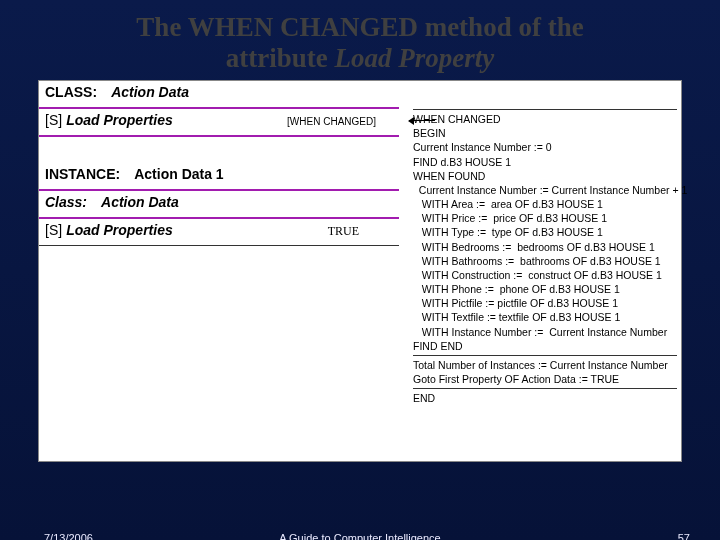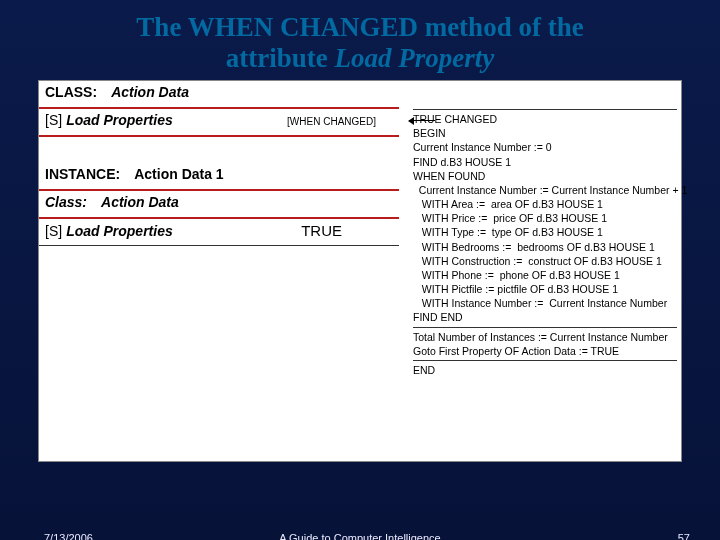--- a/index.html
+++ b/index.html
@@ -1,28 +1,28 @@
 <!DOCTYPE html>
 <html><head>
 <meta charset="utf-8">
 <style>
 html,body{margin:0;padding:0}
 body{width:720px;height:540px;background:linear-gradient(to bottom,#0a1a4a 0%,#061238 100%);font-family:"Times New Roman",serif;position:relative}
-.title{color:#0369a1;text-align:center;font-weight:bold;font-size:27px;padding:12px 60px 6px}
+.title{color:#404040;text-align:center;font-weight:bold;font-size:27px;padding:12px 60px 6px}
 .title .ital{font-style:italic}
 .panel{background:#fff;margin:0 38px;height:380px;position:relative;border:1px solid #888}
 .leftcol{position:absolute;left:0;top:0;width:360px}
 .row{border-bottom:1px solid #333;padding:3px 6px;font-size:14px;display:flex;align-items:baseline;min-height:20px}
-.row.thick{border-bottom:2px solid #b91c1c}
+.row.thick{border-bottom:2px solid #a21caf}
 .lbl{font-weight:bold;font-family:Arial,sans-serif;font-size:14px;margin-right:14px}
 .lbl.ital{font-style:italic;font-family:"Times New Roman",serif}
 .val{font-style:italic;font-weight:bold;font-family:Arial,sans-serif}
 .val.norm{font-style:normal}
 .tag{font-family:Arial,sans-serif;font-size:10px;margin-left:auto;margin-right:17px}
-.truev{font-family:Liberation Sans, sans-serif;font-size:15px;margin-left:auto;margin-right:51px}
+.truev{font-family:Liberation Serif, serif;font-size:12px;margin-left:auto;margin-right:34px}
 .gap{height:16px;border:none}
 .codebox{position:absolute;right:4px;top:28px;width:264px;font-family:Arial,sans-serif;font-size:10.5px;line-height:1.35;border-top:1px solid #333;padding-top:2px}
 .codebox .ln{white-space:pre}
 .codebox hr{border:none;border-top:1px solid #333;margin:2px 0}
 .arrow{position:absolute;left:370px;top:39px;width:26px;height:1px;background:#000}
 .arrow:before{content:"";position:absolute;left:-1px;top:-3px;border-right:6px solid #000;border-top:4px solid transparent;border-bottom:4px solid transparent}
 .footer{position:absolute;bottom:8px;left:0;right:0;color:#eaeaff;font-family:Arial,sans-serif;font-size:11px}
 .fdate{position:absolute;left:44px}
 .fctr{position:absolute;left:0;right:0;text-align:center}
 .fnum{position:absolute;right:30px}
@@ -59,33 +59,35 @@
     <div class="row">
       <span class="lbl" style="font-weight:normal;margin-right:4px">[S]</span>
       <span class="val">Load Properties</span>
       <span class="truev">TRUE</span>
     </div>
   </div>
 
   <div class="arrow"></div>
 
   <div class="codebox">
-    <div class="ln">TRUE CHANGED</div>
+    <div class="ln">WHEN CHANGED</div>
     <div class="ln">BEGIN</div>
     <div class="ln">Current Instance Number := 0</div>
     <div class="ln">FIND d.B3 HOUSE 1</div>
     <div class="ln">WHEN FOUND</div>
     <div class="ln">  Current Instance Number := Current Instance Number + 1</div>
     <div class="ln">   WITH Area :=  area OF d.B3 HOUSE 1</div>
     <div class="ln">   WITH Price :=  price OF d.B3 HOUSE 1</div>
     <div class="ln">   WITH Type :=  type OF d.B3 HOUSE 1</div>
     <div class="ln">   WITH Bedrooms :=  bedrooms OF d.B3 HOUSE 1</div>
+    <div class="ln">   WITH Bathrooms :=  bathrooms OF d.B3 HOUSE 1</div>
     <div class="ln">   WITH Construction :=  construct OF d.B3 HOUSE 1</div>
     <div class="ln">   WITH Phone :=  phone OF d.B3 HOUSE 1</div>
     <div class="ln">   WITH Pictfile := pictfile OF d.B3 HOUSE 1</div>
+    <div class="ln">   WITH Textfile := textfile OF d.B3 HOUSE 1</div>
     <div class="ln">   WITH Instance Number :=  Current Instance Number</div>
     <div class="ln">FIND END</div>
     <hr>
     <div class="ln">Total Number of Instances := Current Instance Number</div>
     <div class="ln">Goto First Property OF Action Data := TRUE</div>
     <hr>
     <div class="ln">END</div>
   </div>
 </div>
 

